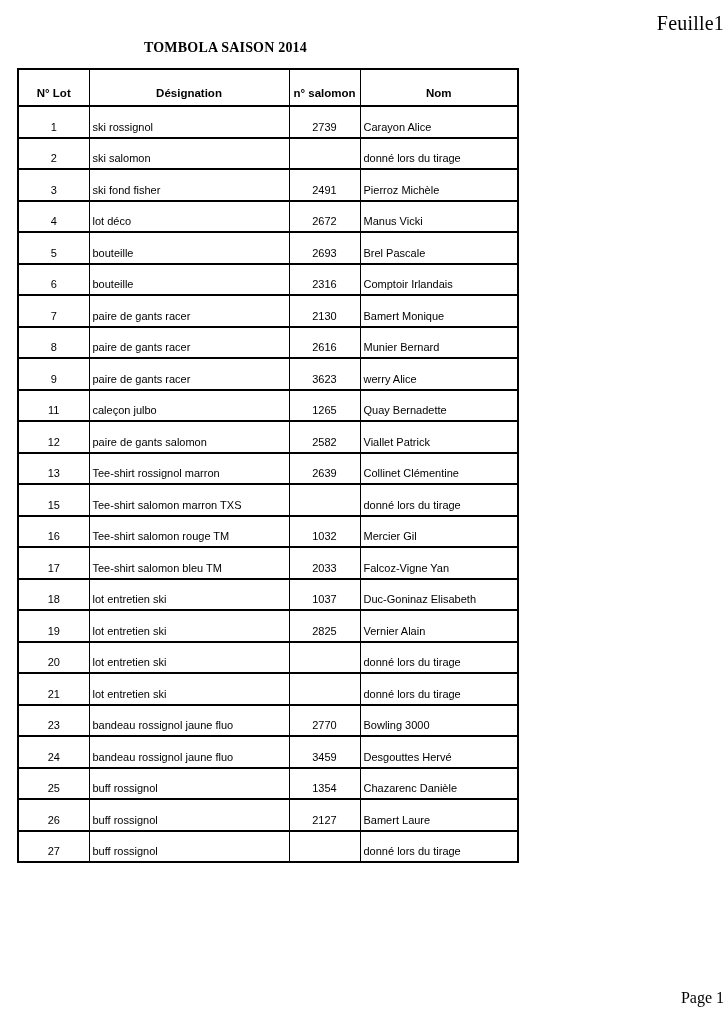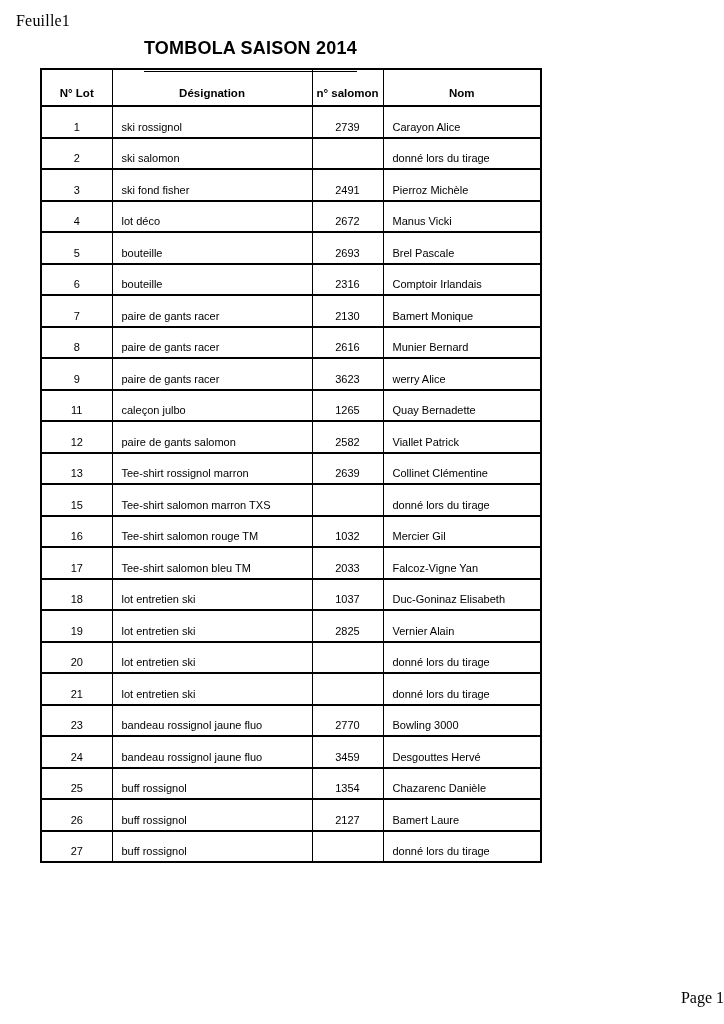--- a/index.html
+++ b/index.html
@@ -7,40 +7,41 @@
     width: 724px; height: 1024px;
     background: #ffffff;
     position: relative;
     font-family: "Liberation Sans", sans-serif;
     color: #000000;
     overflow: hidden;
   }
   .sheet-label {
     position: absolute;
     top: 12px; left: 16px; right: 0;
-    text-align: left;
+    text-align: right;
     font-family: "Liberation Serif", serif;
-    font-size: 16px;
+    font-size: 20px;
     letter-spacing: 0.2px;
   }
   .doc-title {
     position: absolute;
     top: 38px; left: 144px;
   }
   .doc-title span {
     display: inline-block;
-    font-size: 18px;
+    font-size: 14px;
     font-weight: bold;
     letter-spacing: 0.2px;
     border-bottom: 1.5px solid #000;
     padding-bottom: 12px;
+    font-family: Liberation Serif, serif;
   }
   table.lots-table {
     position: absolute;
-    left: 40px; top: 68px;
+    left: 17px; top: 68px;
     width: 500px;
     border-collapse: collapse;
     table-layout: fixed;
     font-size: 11px;
     border: 2px solid #000;
   }
   .lots-table th, .lots-table td {
     border: 1px solid #000;
     border-top-width: 2px;
     border-bottom-width: 2px;
@@ -53,21 +54,21 @@
     padding: 0 1px 6px 1px;
     font-weight: bold;
     font-size: 11.5px;
     text-align: center;
   }
   .lots-table td {
     height: 25.5px;
     padding: 0 1px 4px 1px;
   }
   td.c-lot, td.c-ticket { text-align: center; }
-  td.c-designation, td.c-nom { text-align: left; padding-left: 9px; }
+  td.c-designation, td.c-nom { text-align: left; padding-left: 3px; }
   .page-footer {
     position: absolute;
     top: 989px; left: 10px; right: 0;
     text-align: right;
     font-family: "Liberation Serif", serif;
     font-size: 16px;
   }
 </style>
 </head>
 <body>

